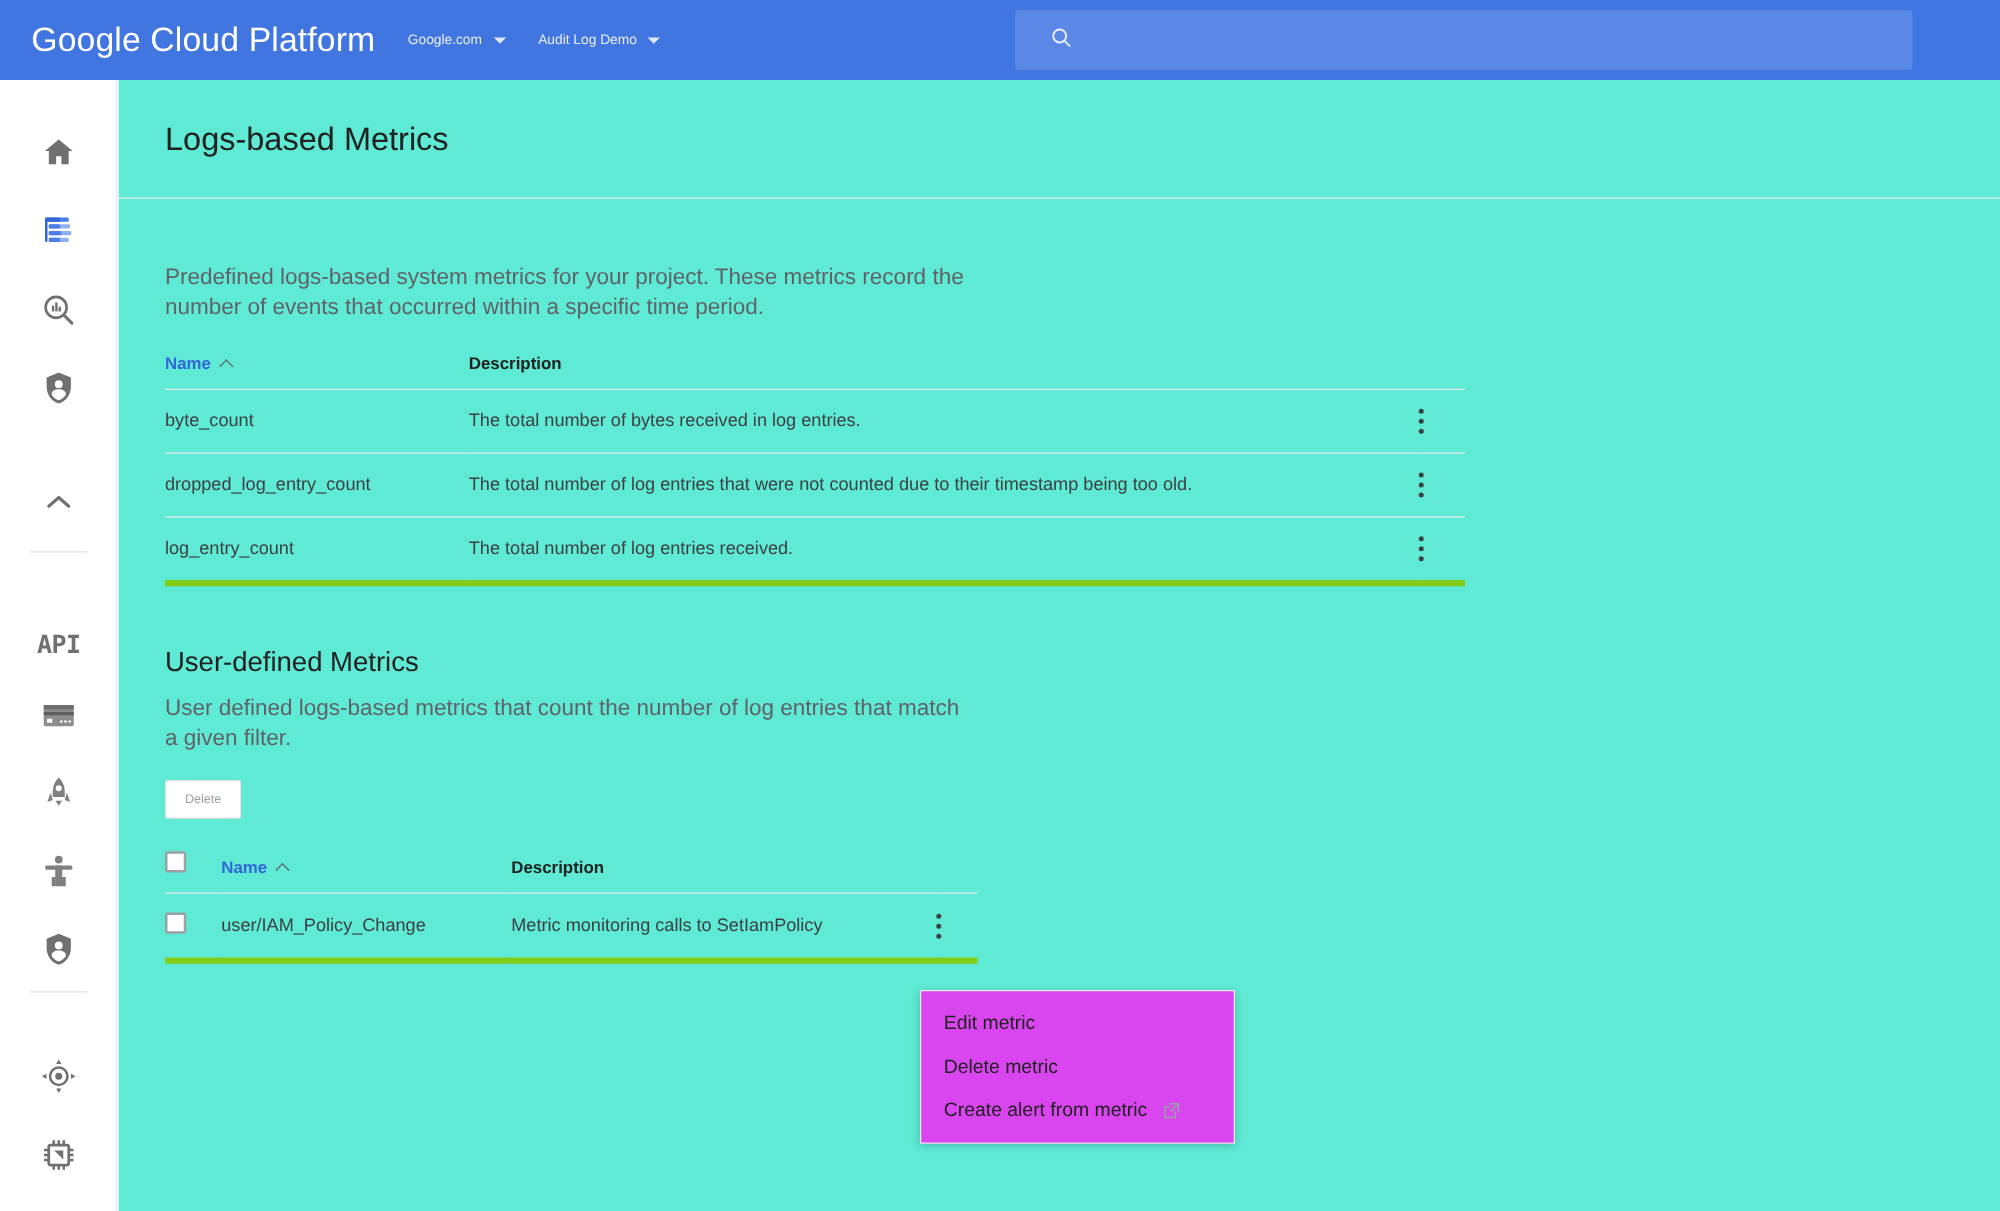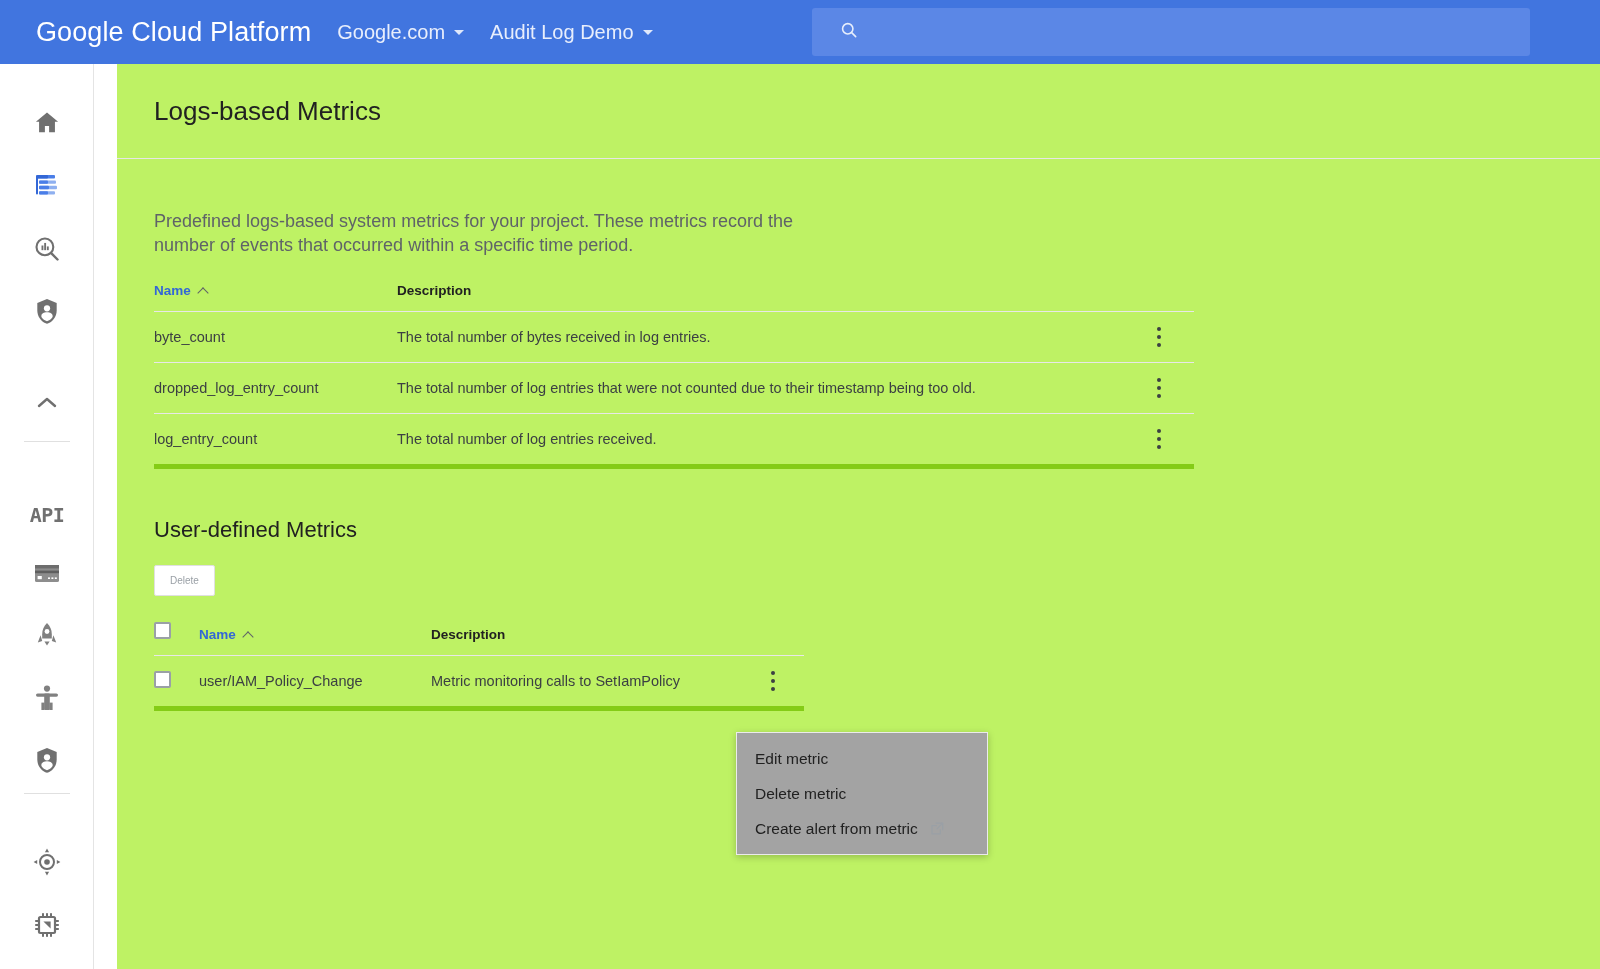--- a/index.html
+++ b/index.html
@@ -12,30 +12,30 @@
   }
   .page { position: relative; width: 1600px; height: 969px; overflow: hidden; background:#fff; }
 
   
   .topbar {
     position: absolute; left: 0; top: 0; width: 1600px; height: 64px;
     background: #4175df;
     display: flex; align-items: center;
   }
   .gcp-logo {
-    margin-left: 36px;
+    margin-left: 25px;
     color: #ffffff;
     font-size: 27px;
     letter-spacing: .1px;
     white-space: nowrap;
   }
   .gcp-logo .thin { font-weight: 400; }
   .topbar-sel {
     display: flex; align-items: center;
-    color: #e8eefc; font-size: 20px;
+    color: #e8eefc; font-size: 11px;
     margin-left: 26px; white-space: nowrap;
     cursor: pointer;
   }
   .topbar-sel .caret {
     display:inline-block; margin-left: 9px;
     width: 0; height: 0;
     border-left: 5px solid transparent;
     border-right: 5px solid transparent;
     border-top: 5px solid #dfe8fb;
   }
@@ -56,21 +56,21 @@
     border-right: 1px solid #e4e4e4;
   }
   .rail-item {
     width: 94px; height: 63px;
     display: flex; align-items: flex-end; justify-content: center;
     cursor: pointer;
   }
   .rail-sep { width: 46px; height: 1px; background: #e0e0e0; margin: 0 auto; }
 
   
-  .content { position: absolute; left: 95px; top: 64px; right: 0; bottom: 0; background:#bef264;margin-left:22px; }
+  .content { position: absolute; left: 95px; top: 64px; right: 0; bottom: 0; background:#5eead4; }
   .page-head {
     height: 95px; display: flex; align-items: center;
     border-bottom: 1px solid #e6e6e6;
   }
   .page-title {
     margin-left: 37px; font-size: 26px; color: #212121; font-weight: 400;
   }
   .section { margin-left: 37px; }
   .sec-title {
     font-size: 22px; color: #212121; font-weight: 400;
@@ -119,23 +119,23 @@
     display: inline-block;
     font-size: 10px; color: #9aa0a6;
     border: 1px solid #e0e0e0; border-radius: 2px;
     background: #fff;
     padding: 9px 15px;
     cursor: default;
   }
 
   
   .menu {
-    position: absolute; left: 736px; top: 732px;
+    position: absolute; left: 736px; top: 792px;
     width: 252px;
-    background: #a3a3a3;
+    background: #d946ef;
     border: 1px solid #ebebeb;
     box-shadow: 0 2px 7px rgba(0,0,0,.22);
     padding: 8px 0;
   }
   .menu-item {
     display: flex; align-items: center;
     height: 35px; padding: 0 18px;
     font-size: 15.5px; color: #212121;
     cursor: pointer; white-space: nowrap;
   }
@@ -366,20 +366,21 @@
             <td class="kebab-cell">
               <span class="kebab"><i></i><i></i><i></i></span>
             </td>
           </tr>
         </tbody>
       </table>
     </div>
 
     <div class="section" style="margin-top:48px;">
       <h2 class="sec-title">User-defined Metrics</h2>
+      <div class="sec-desc">User defined logs-based metrics that count the number of log entries that match a given filter.</div>
 
       <div style="margin-top:22px;">
         <span class="btn-delete">Delete</span>
       </div>
 
       <table class="tbl" style="margin-top:26px;width:650px;">
         <colgroup>
             <col style="width:45px">
             <col style="width:232px">
             <col style="width:340px">

